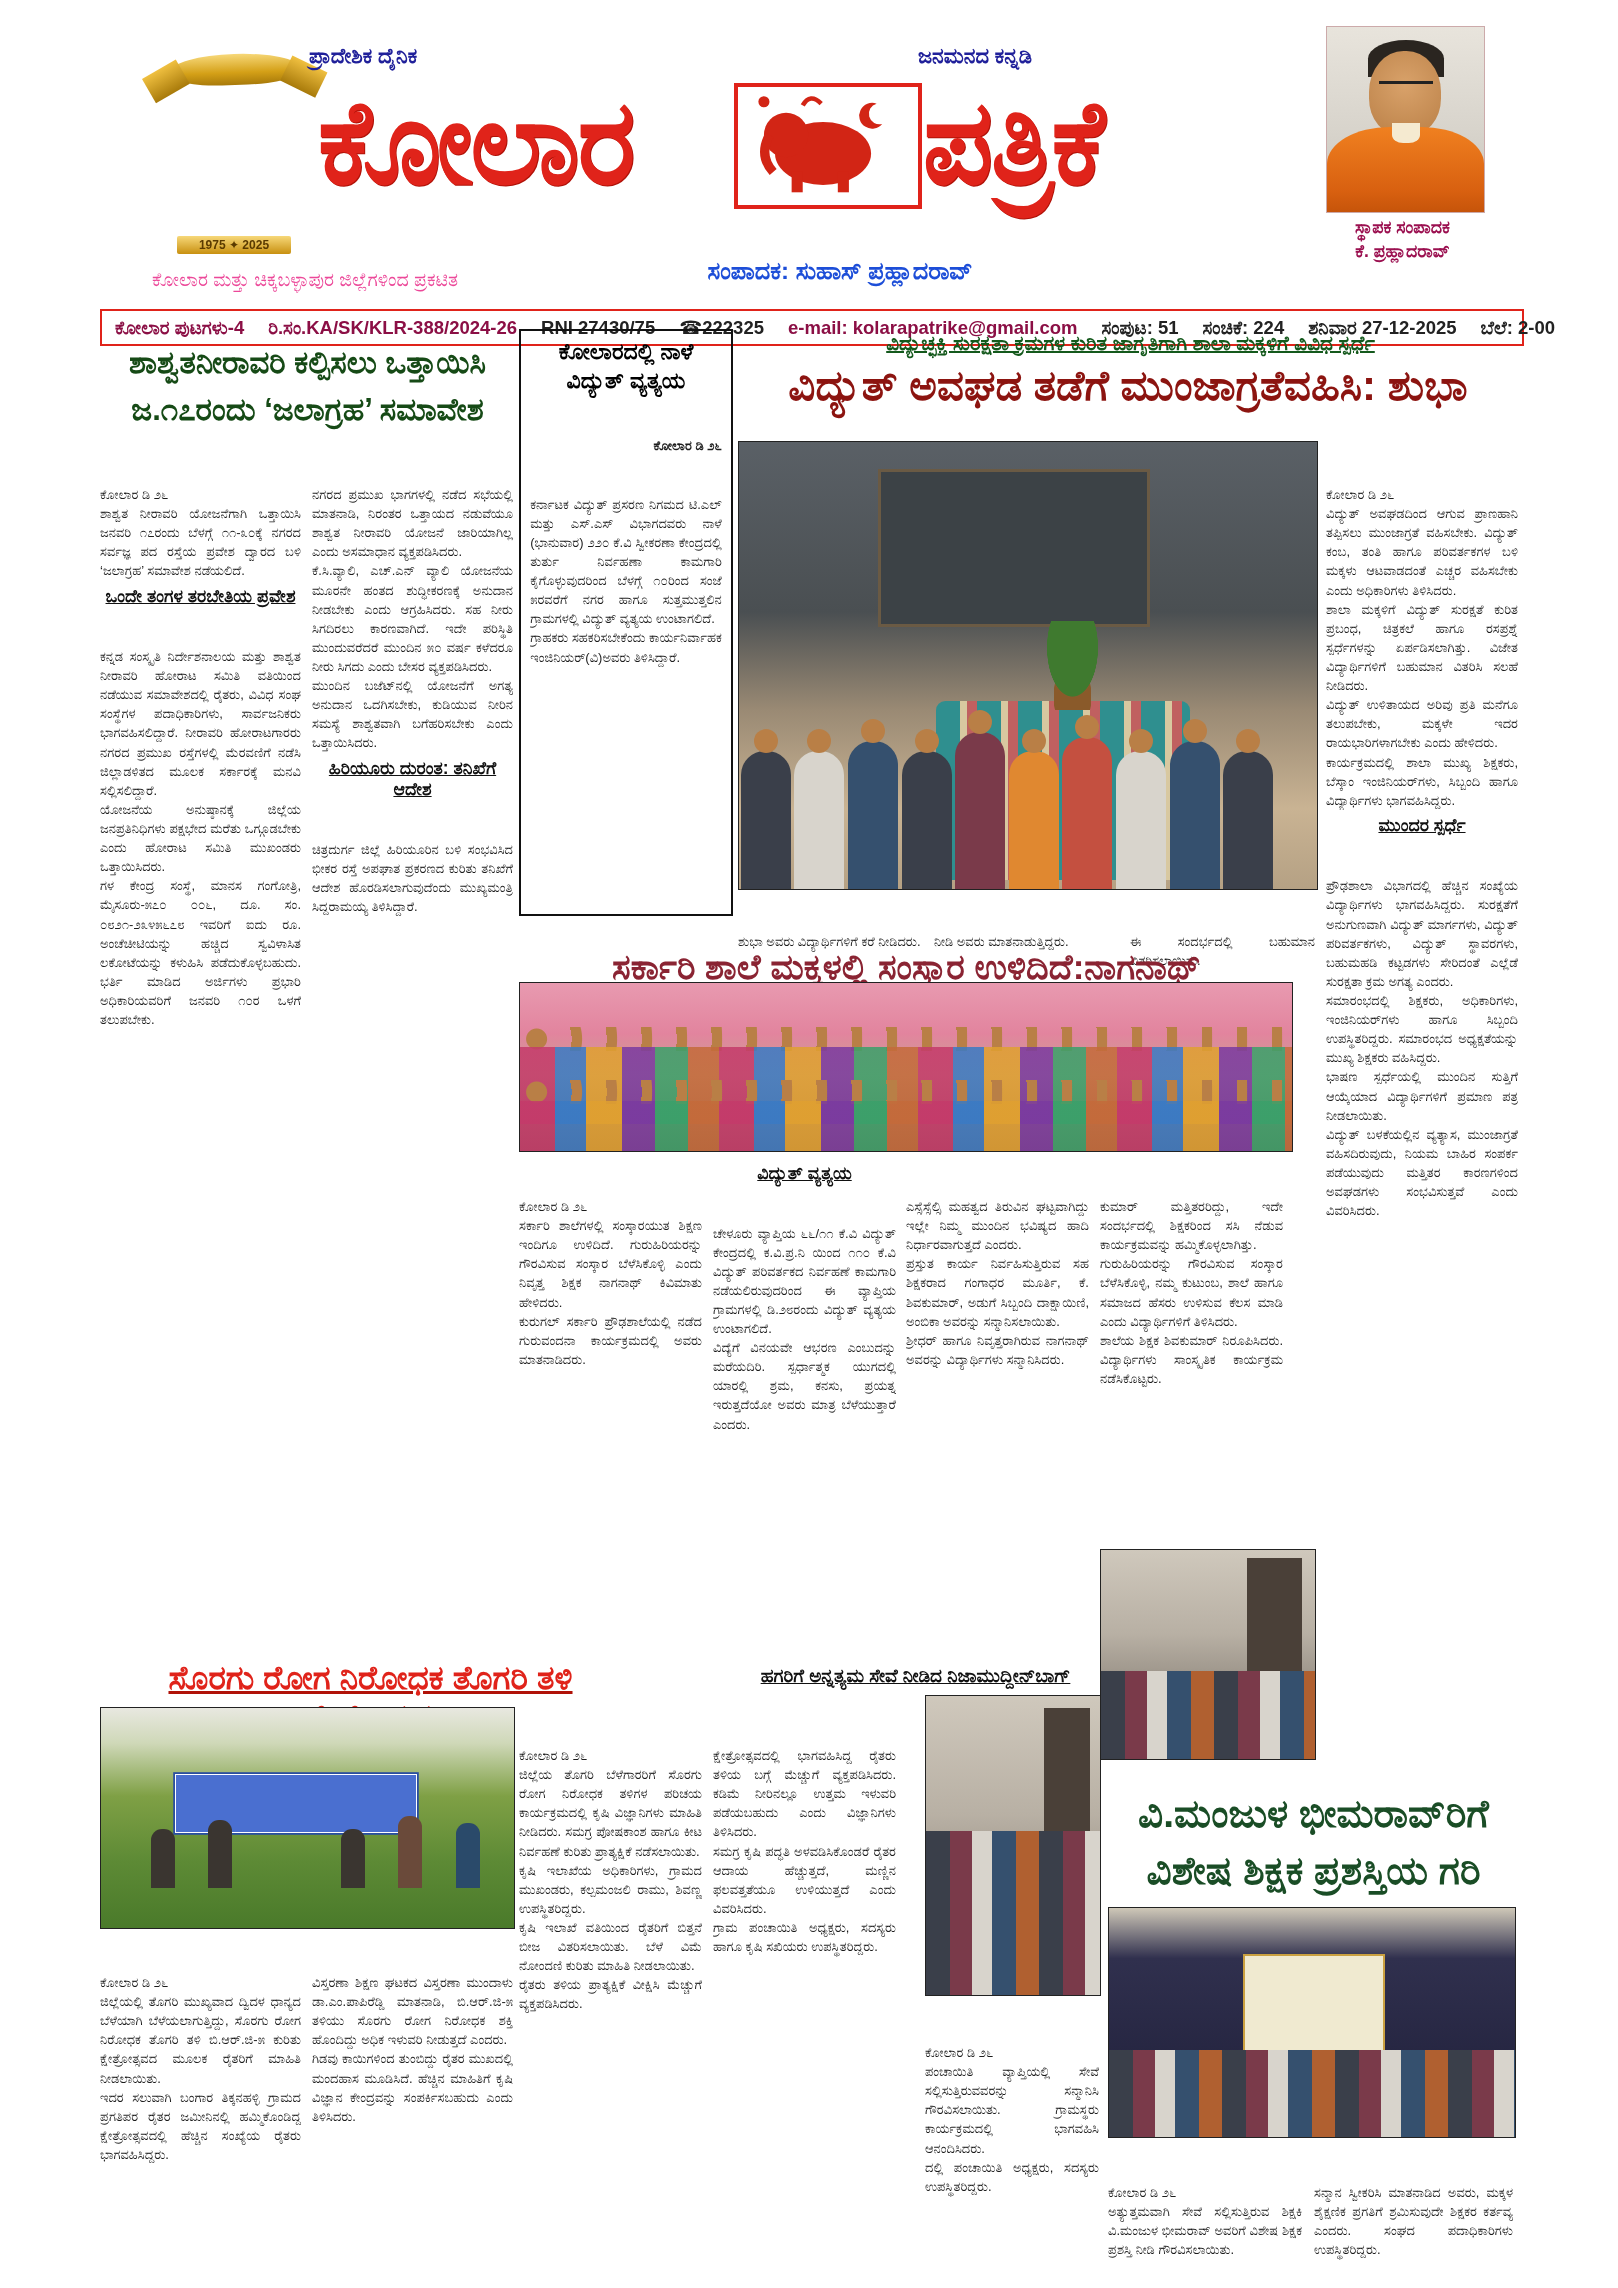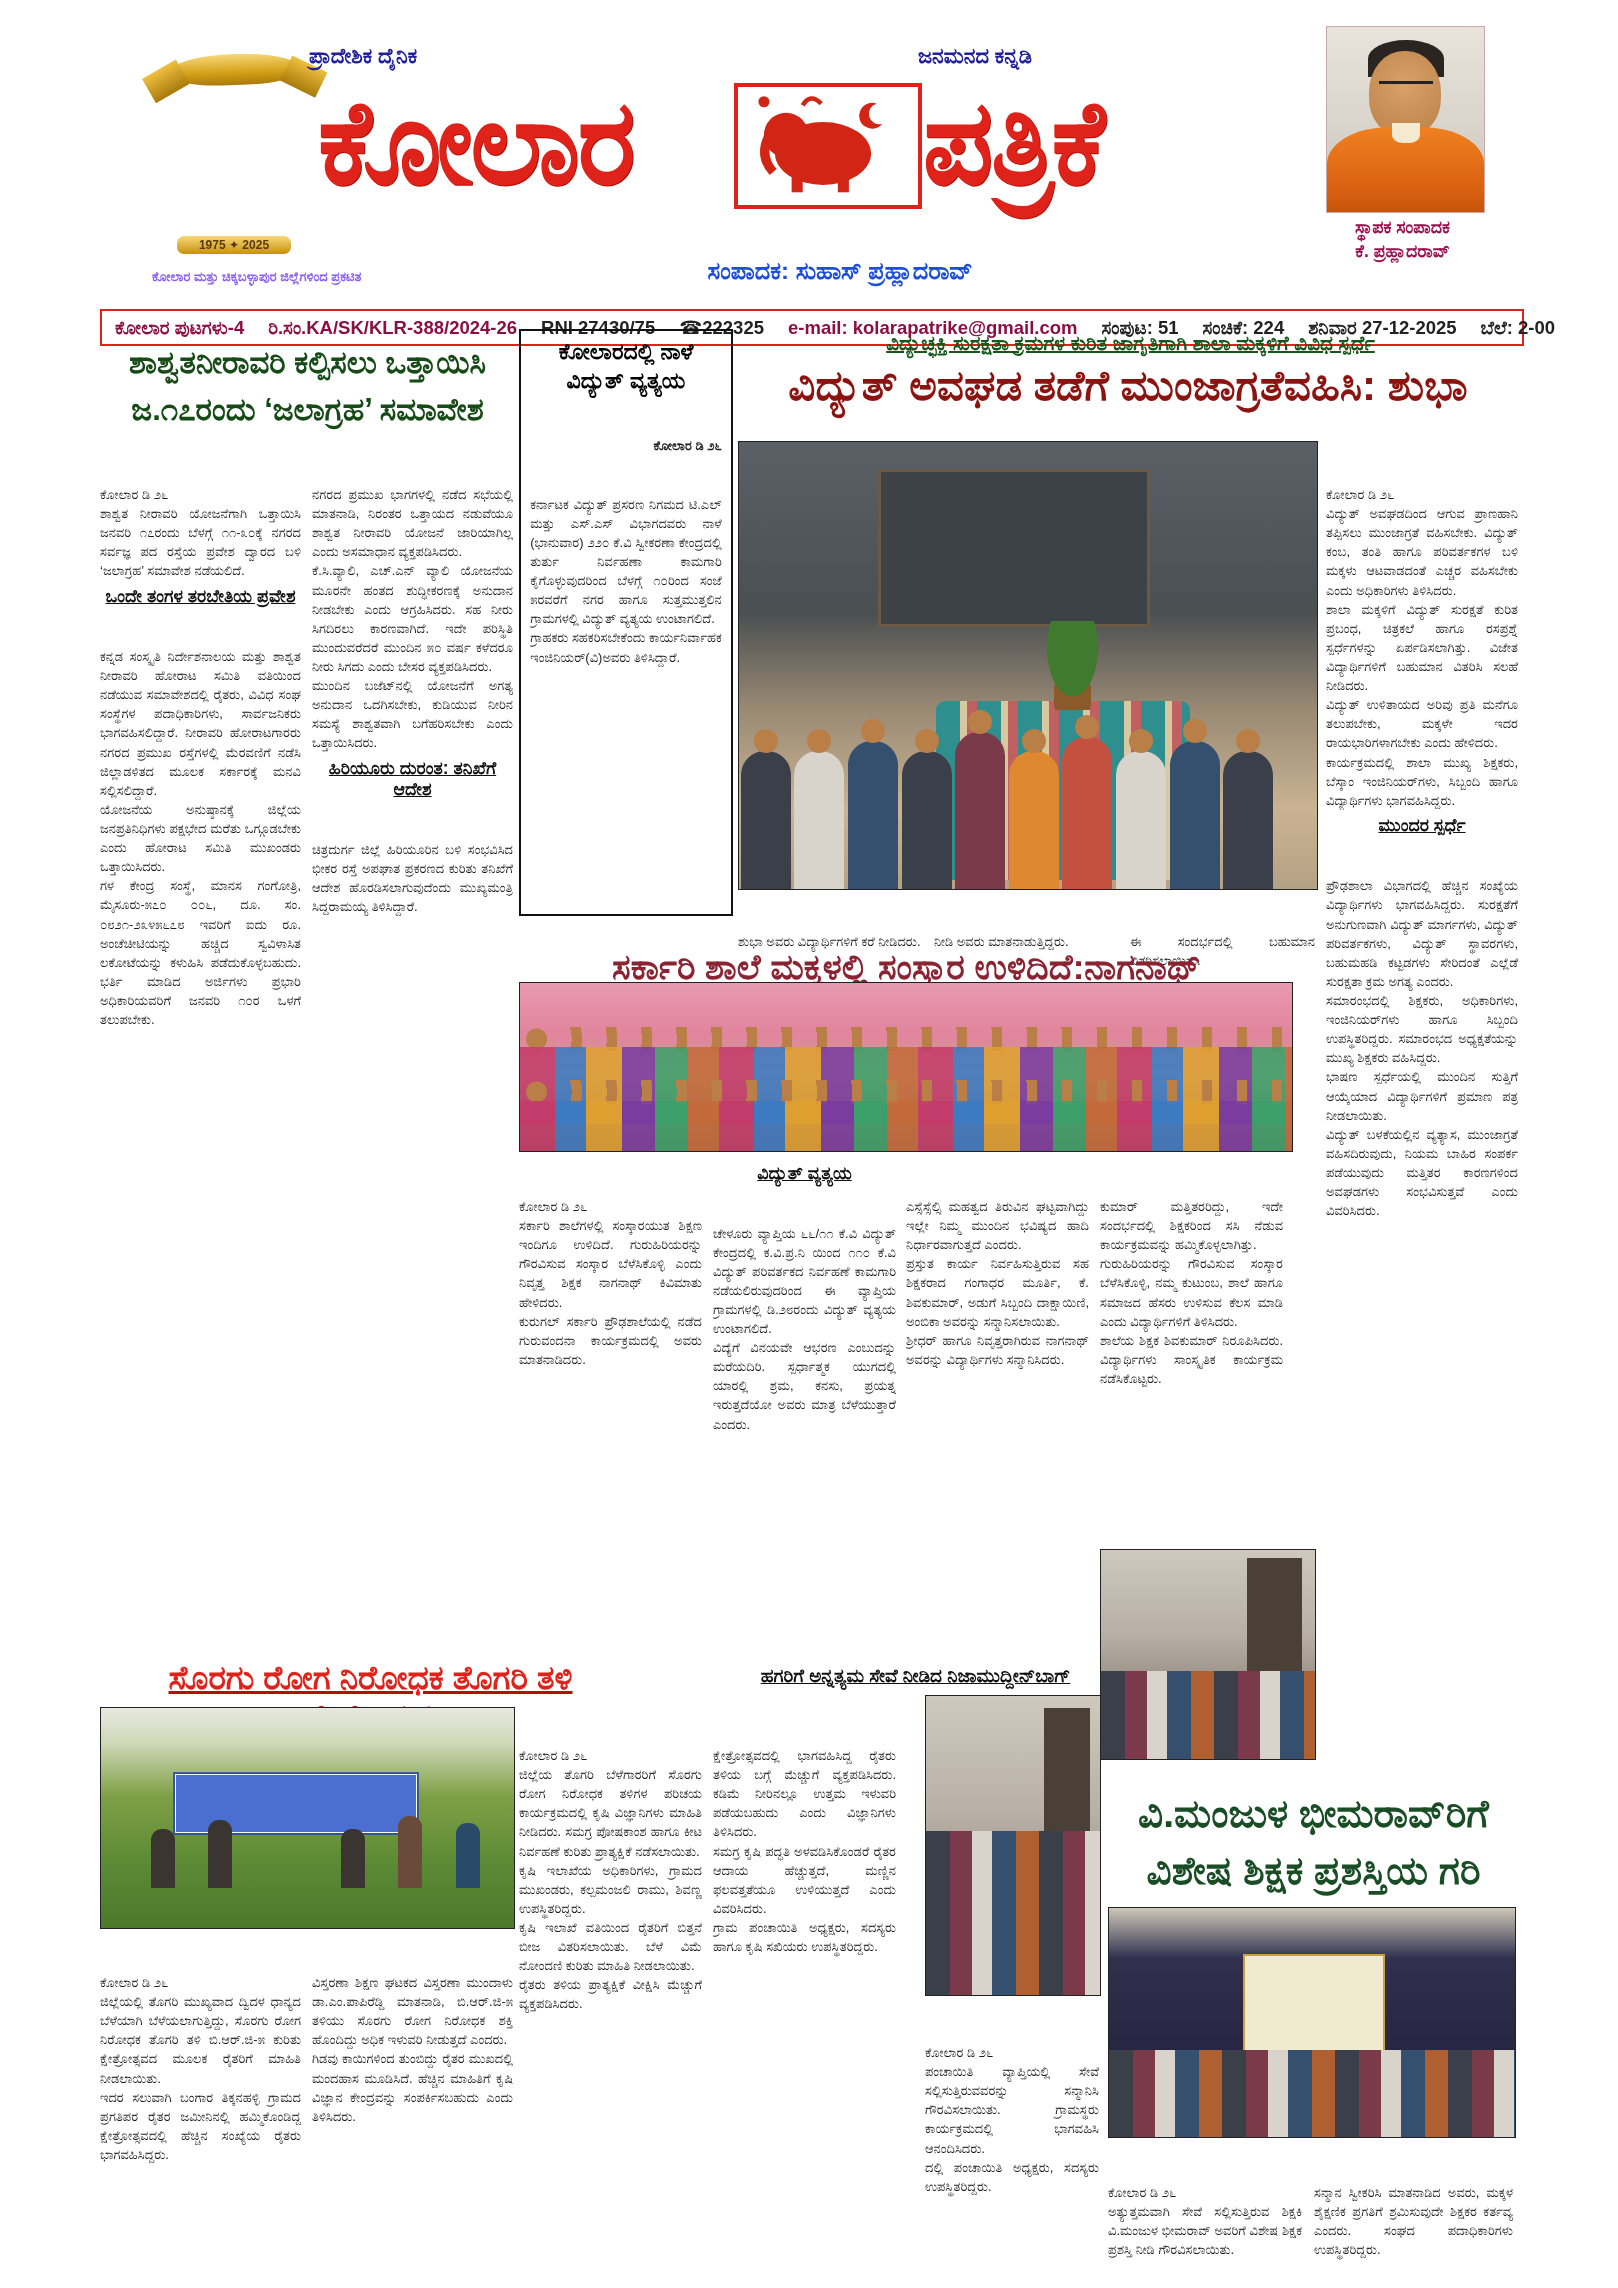--- a/index.html
+++ b/index.html
@@ -3,42 +3,42 @@
 <meta charset="utf-8">
 <style>
   html,body{margin:0;padding:0;background:#fff;}
   .page{position:relative;width:1619px;height:2289px;background:#fff;overflow:hidden;
         font-family:"Liberation Sans","DejaVu Sans",sans-serif;color:#111;}
   .abs{position:absolute;}
   
   .tagline{font-weight:bold;color:#20209a;font-size:21px;}
   .title-part{color:#e0231a;font-weight:bold;font-size:109px;line-height:1;
               transform:scaleY(1.08);letter-spacing:-1.8px;text-shadow:0.9px 0.9px 0 #b01208;}
-  .pub-line{font-weight:bold;color:#8b5cf6;font-size:13px;}
+  .pub-line{font-weight:normal;color:#ec4899;font-size:19px;}
   .editor-line{font-weight:bold;color:#1d4ed8;font-size:24px;text-align:center;}
   .founder{font-weight:bold;color:#9b1050;font-size:17.5px;text-align:center;line-height:1.35;}
   .infobar{border:2.8px solid #e0231a;display:flex;align-items:center;gap:24px;
            padding:0 13px;font-size:18.5px;font-weight:bold;white-space:nowrap;margin-top:17px;}
   .ib-maroon{color:#8b0f45;}
   .ib-black{color:#222;}
   
   .emblem-circle{position:absolute;left:7.4px;top:55px;width:140px;height:140px;border-radius:50%;
      background:radial-gradient(circle at 50% 42%,#ffd24d 0%,#f5a623 45%,#e07000 100%);
      border:13px solid #e4e4e4;box-shadow:0 0 0 1.8px #8a8a8a, inset 0 0 0 1.8px #8a8a8a;}
   .emblem-50{position:absolute;left:0;top:31px;width:100%;text-align:center;font-size:57px;
      font-weight:bold;color:#fff;text-shadow:0 0 2.8px #7a4a00,1.8px 1.8px 0 #7a4a00;}
   .ribbon{position:absolute;left:13px;top:16.6px;width:129px;height:31px;border-radius:50% 50% 40% 40%;
      background:linear-gradient(180deg,#f7d879,#d4a017 60%,#a87a0a);transform:rotate(-2deg);}
   .ribbon:before,.ribbon:after{content:"";position:absolute;top:11px;width:39px;height:28px;
      background:linear-gradient(180deg,#f0c040,#a87a0a);}
   .ribbon:before{left:-24px;transform:rotate(-28deg);}
   .ribbon:after{right:-24px;transform:rotate(28deg);}
   .emblem-years{position:absolute;left:20px;top:199px;width:114px;text-align:center;font-size:12px;
      font-weight:bold;color:#5a3a00;background:linear-gradient(180deg,#f7d879,#c89010);
-     border-radius:7px;padding:1.8px 0;}
+     border-radius:2px;padding:1.8px 0;}
   .emblem-face{position:absolute;left:57px;top:89px;width:41px;height:52px;border-radius:50%;
      background:radial-gradient(circle at 50% 35%,#e8c08a 0 45%,#fff 46% 100%);border:1.8px solid #6a5a2a;}
   
   .eleph-box{border:4.6px solid #e0231a;background:#fff;}
   
   .portrait{background:linear-gradient(180deg,#e8e4dc 0%,#d8d4cc 55%,#c8c4bc 100%);overflow:hidden;border:0.9px solid #caa;}
   .p-head{position:absolute;left:42px;top:24px;width:72px;height:85px;border-radius:48% 48% 44% 44%;
      background:radial-gradient(circle at 50% 40%,#d9a26a,#b97f46);}
   .p-hair{position:absolute;left:41px;top:13px;width:76px;height:37px;border-radius:50% 50% 0 0;
      background:#2a2520;}

